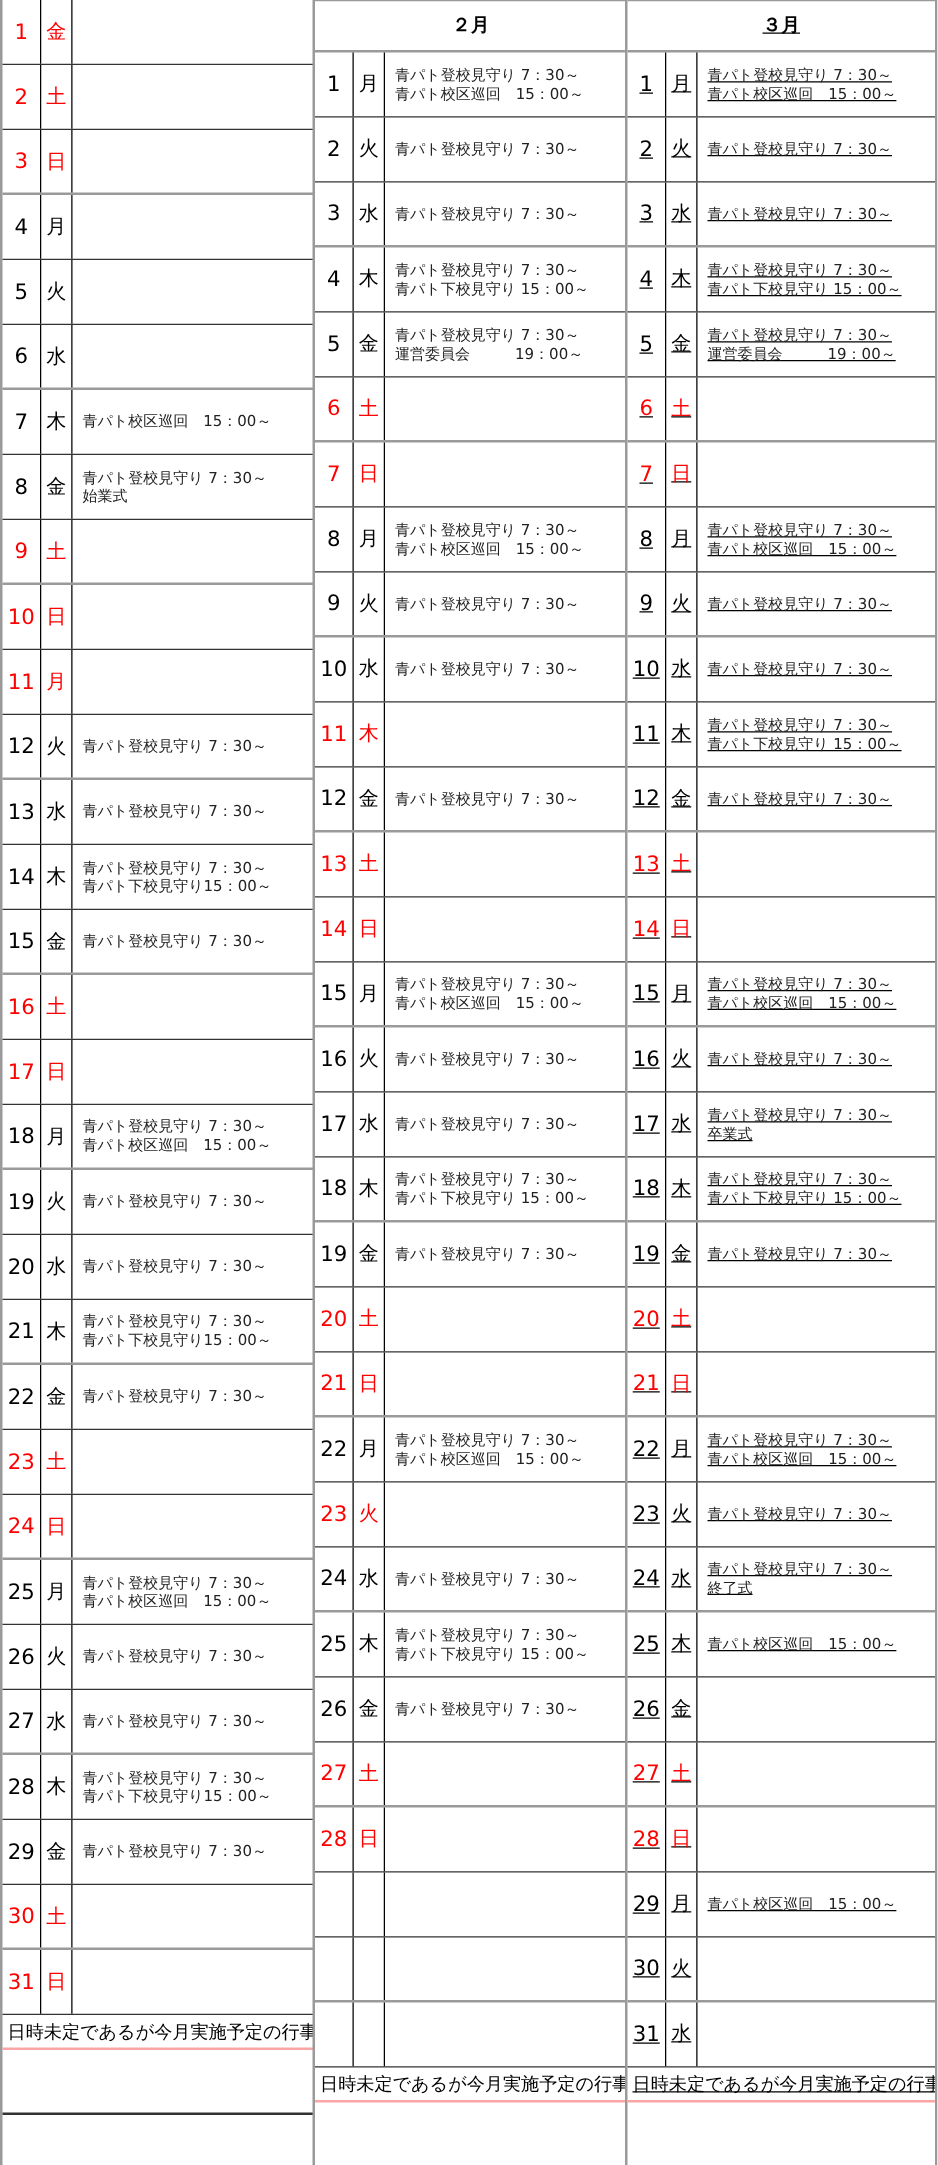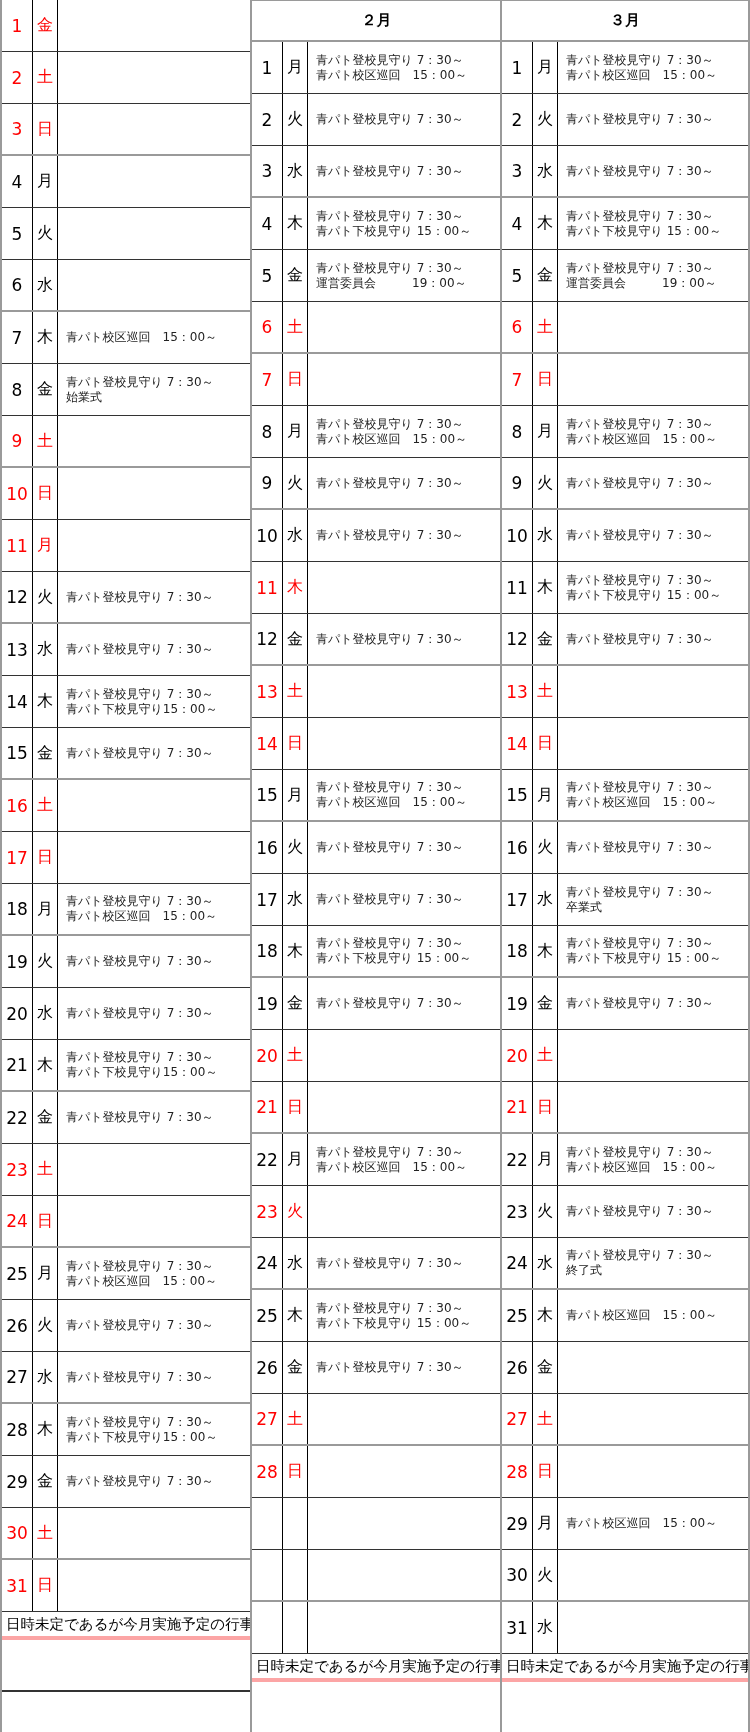--- a/index.html
+++ b/index.html
@@ -1,32 +1,32 @@
 <!DOCTYPE html>
 <html><head>
 <meta charset="utf-8">
 <style>
   html, body { margin: 0; padding: 0; background: #ffffff; }
   body { width: 750px; height: 1732px; overflow: hidden; font-family: "DejaVu Sans", "Liberation Sans", sans-serif; color: #000; }
   .cal { position: relative; width: 750px; height: 1732px; }
   .month { position: absolute; top: 0; height: 1732px; box-sizing: border-box; border-left: 2px solid #9a9a9a; }
   .month.m0 { left: 0; width: 251px; }
   .month.m1 { left: 250px; width: 251px; }
-  .month.m2 { left: 500px; width: 250px; border-right: 2px solid #9a9a9a; }
+  .month.m2 { left: 500px; width: 250px; border-right: 2px solid #9a9a9a; text-decoration: underline; }
   .mhead { height: 42px; box-sizing: border-box; border-top: 1px solid #9a9a9a; border-bottom: 2px solid #9a9a9a;
            display: flex; align-items: center; justify-content: center; font-weight: bold; font-size: 15px; }
   .row { position: relative; height: 52px; box-sizing: border-box; border-bottom: 1px solid #333; display: flex; }
   .row.gray { border-bottom: 2px solid #9a9a9a; }
   .dnum { width: 31px; box-sizing: border-box; border-right: 1px solid #000; display: flex; align-items: center;
           justify-content: center; font-size: 17px; }
   .wday { width: 25px; box-sizing: border-box; border-right: 1px solid #000; display: flex; align-items: center;
           justify-content: center; font-size: 16px; }
   .events { flex: 1; display: flex; flex-direction: column; justify-content: center; padding-left: 8px;
             font-size: 12px; line-height: 15px; color: #222; white-space: pre; }
-  .flabel { height: 28px; box-sizing: border-box; border-bottom: 4px solid #fca5a5; display: flex; align-items: center;
+  .flabel { height: 28px; box-sizing: border-box; border-bottom: 2px solid #fca5a5; display: flex; align-items: center;
             padding-left: 4px; font-size: 14.5px; white-space: nowrap; overflow: hidden; }
   .fblank { height: 52px; box-sizing: border-box; border-bottom: 2px solid #333; }
 </style>
 </head>
 <body>
 
 <div class="cal">
   <div class="month m0">
     <div class="rows">
         <div class="row">

